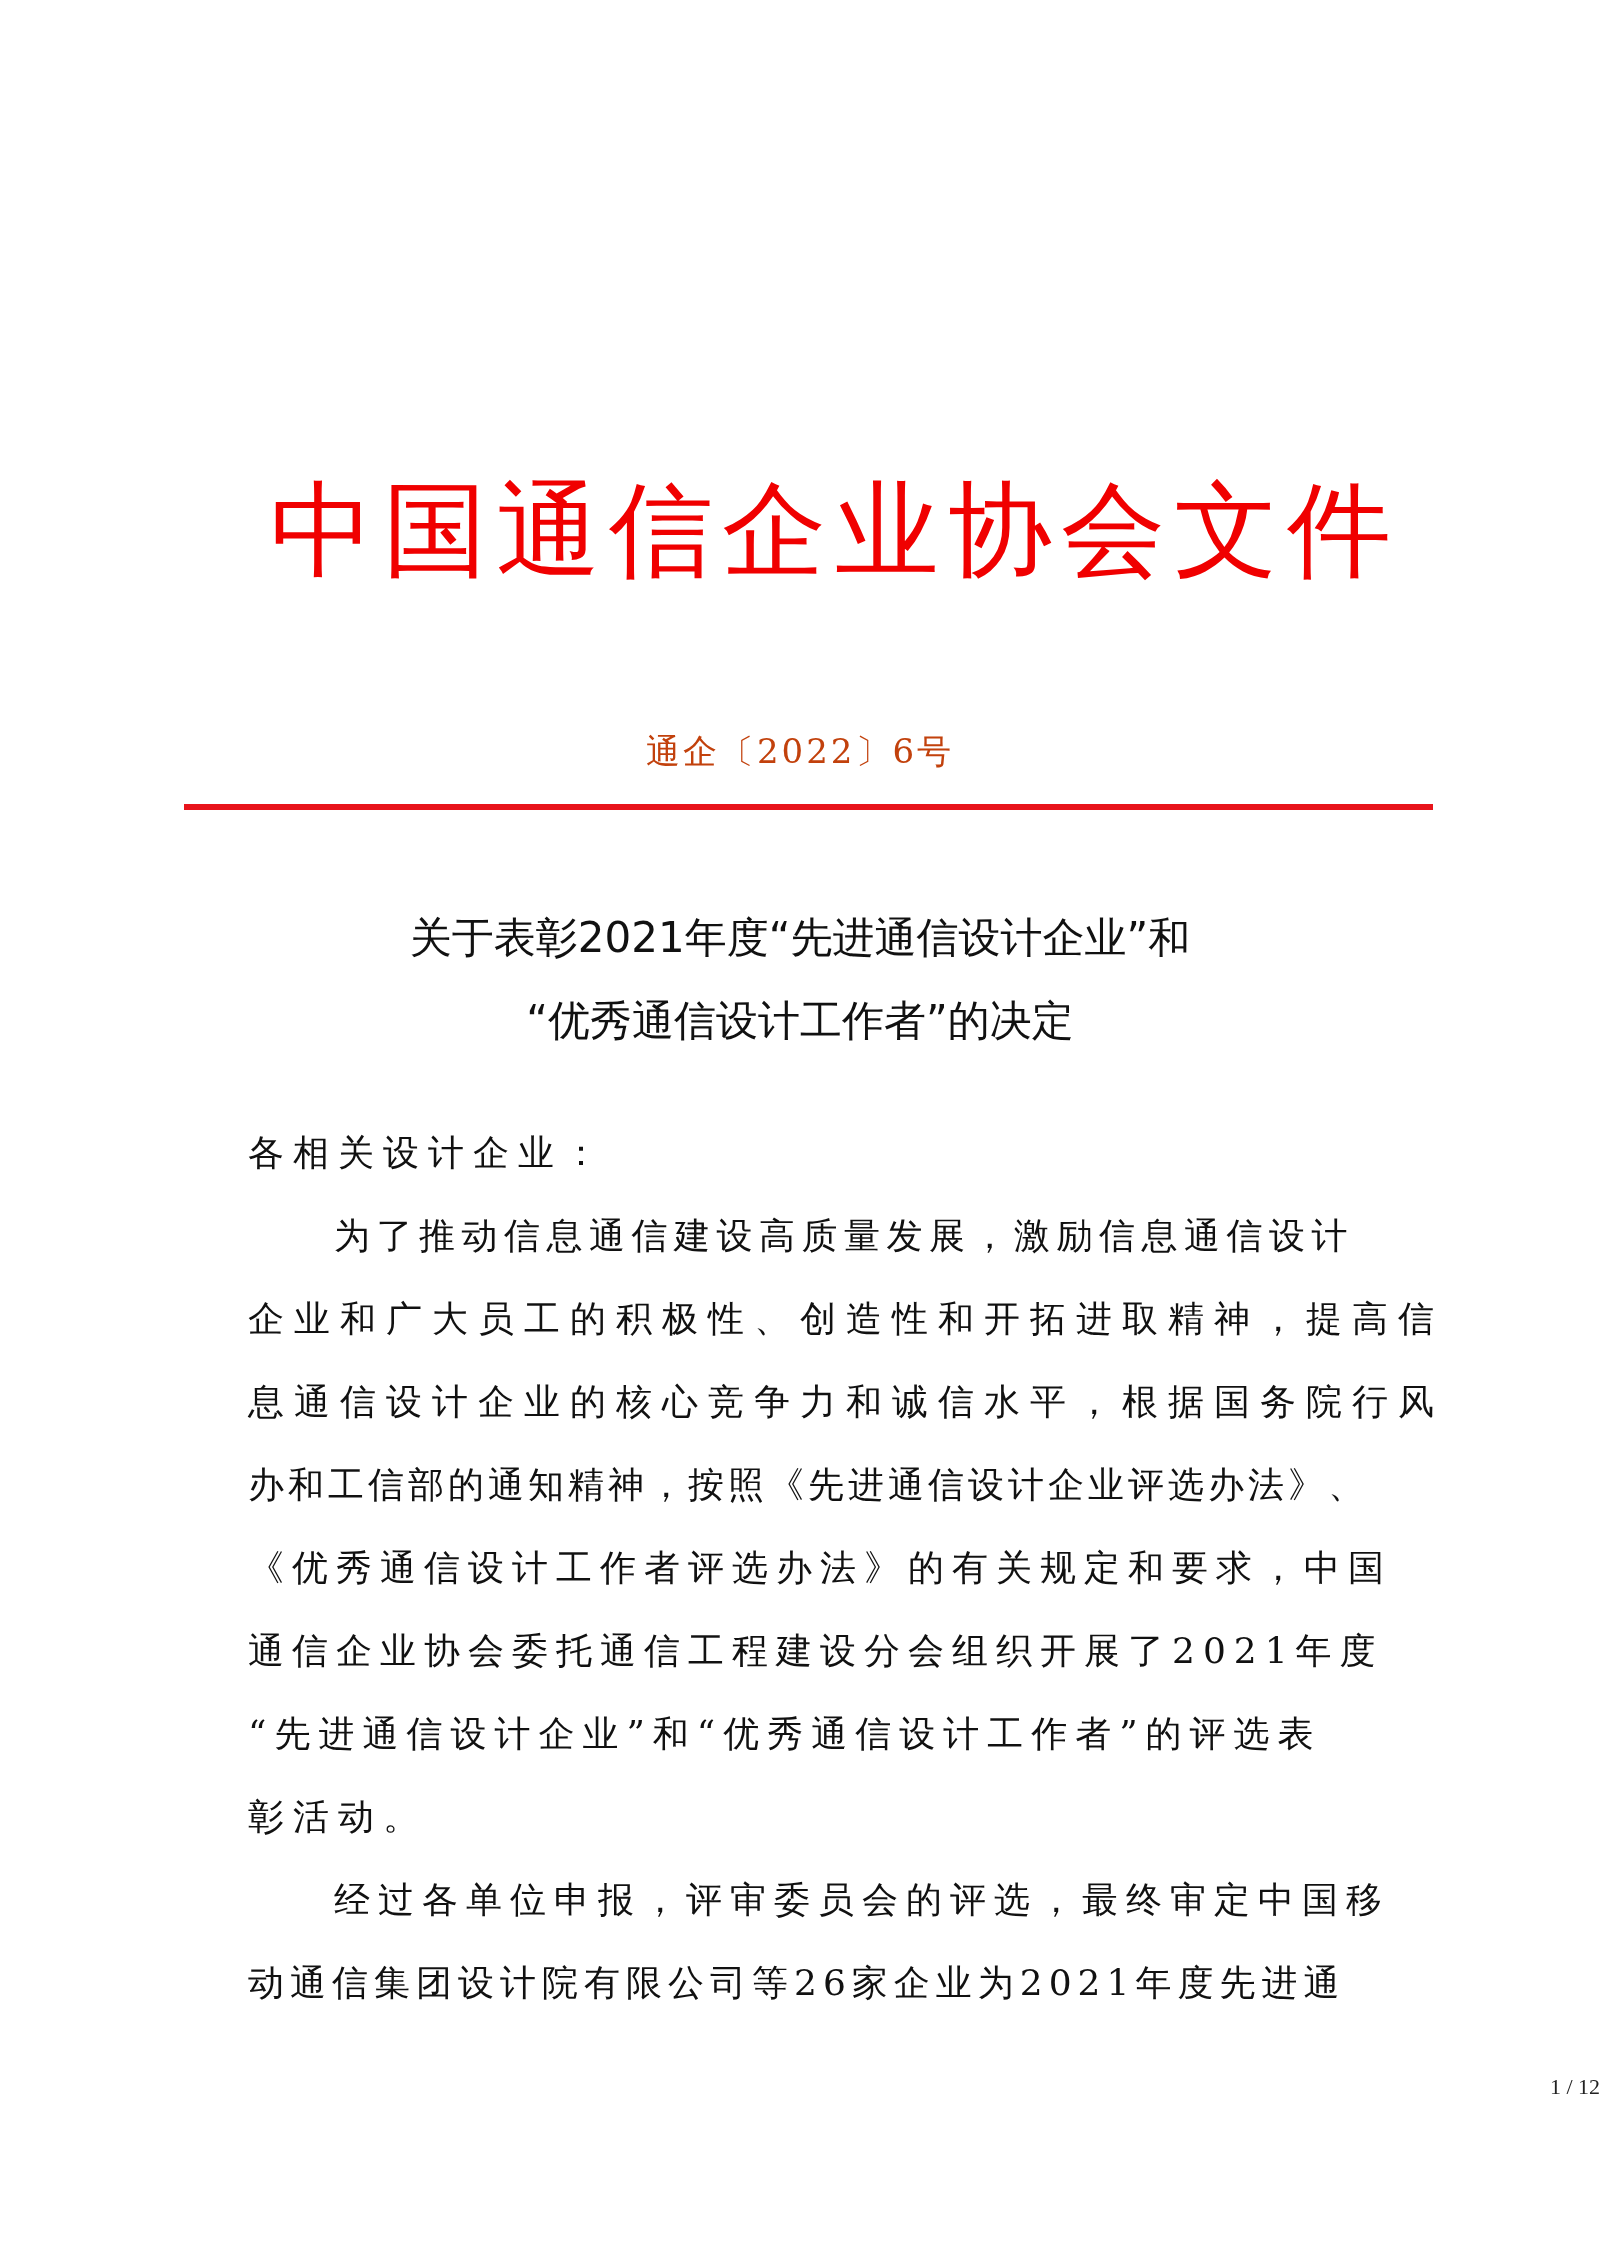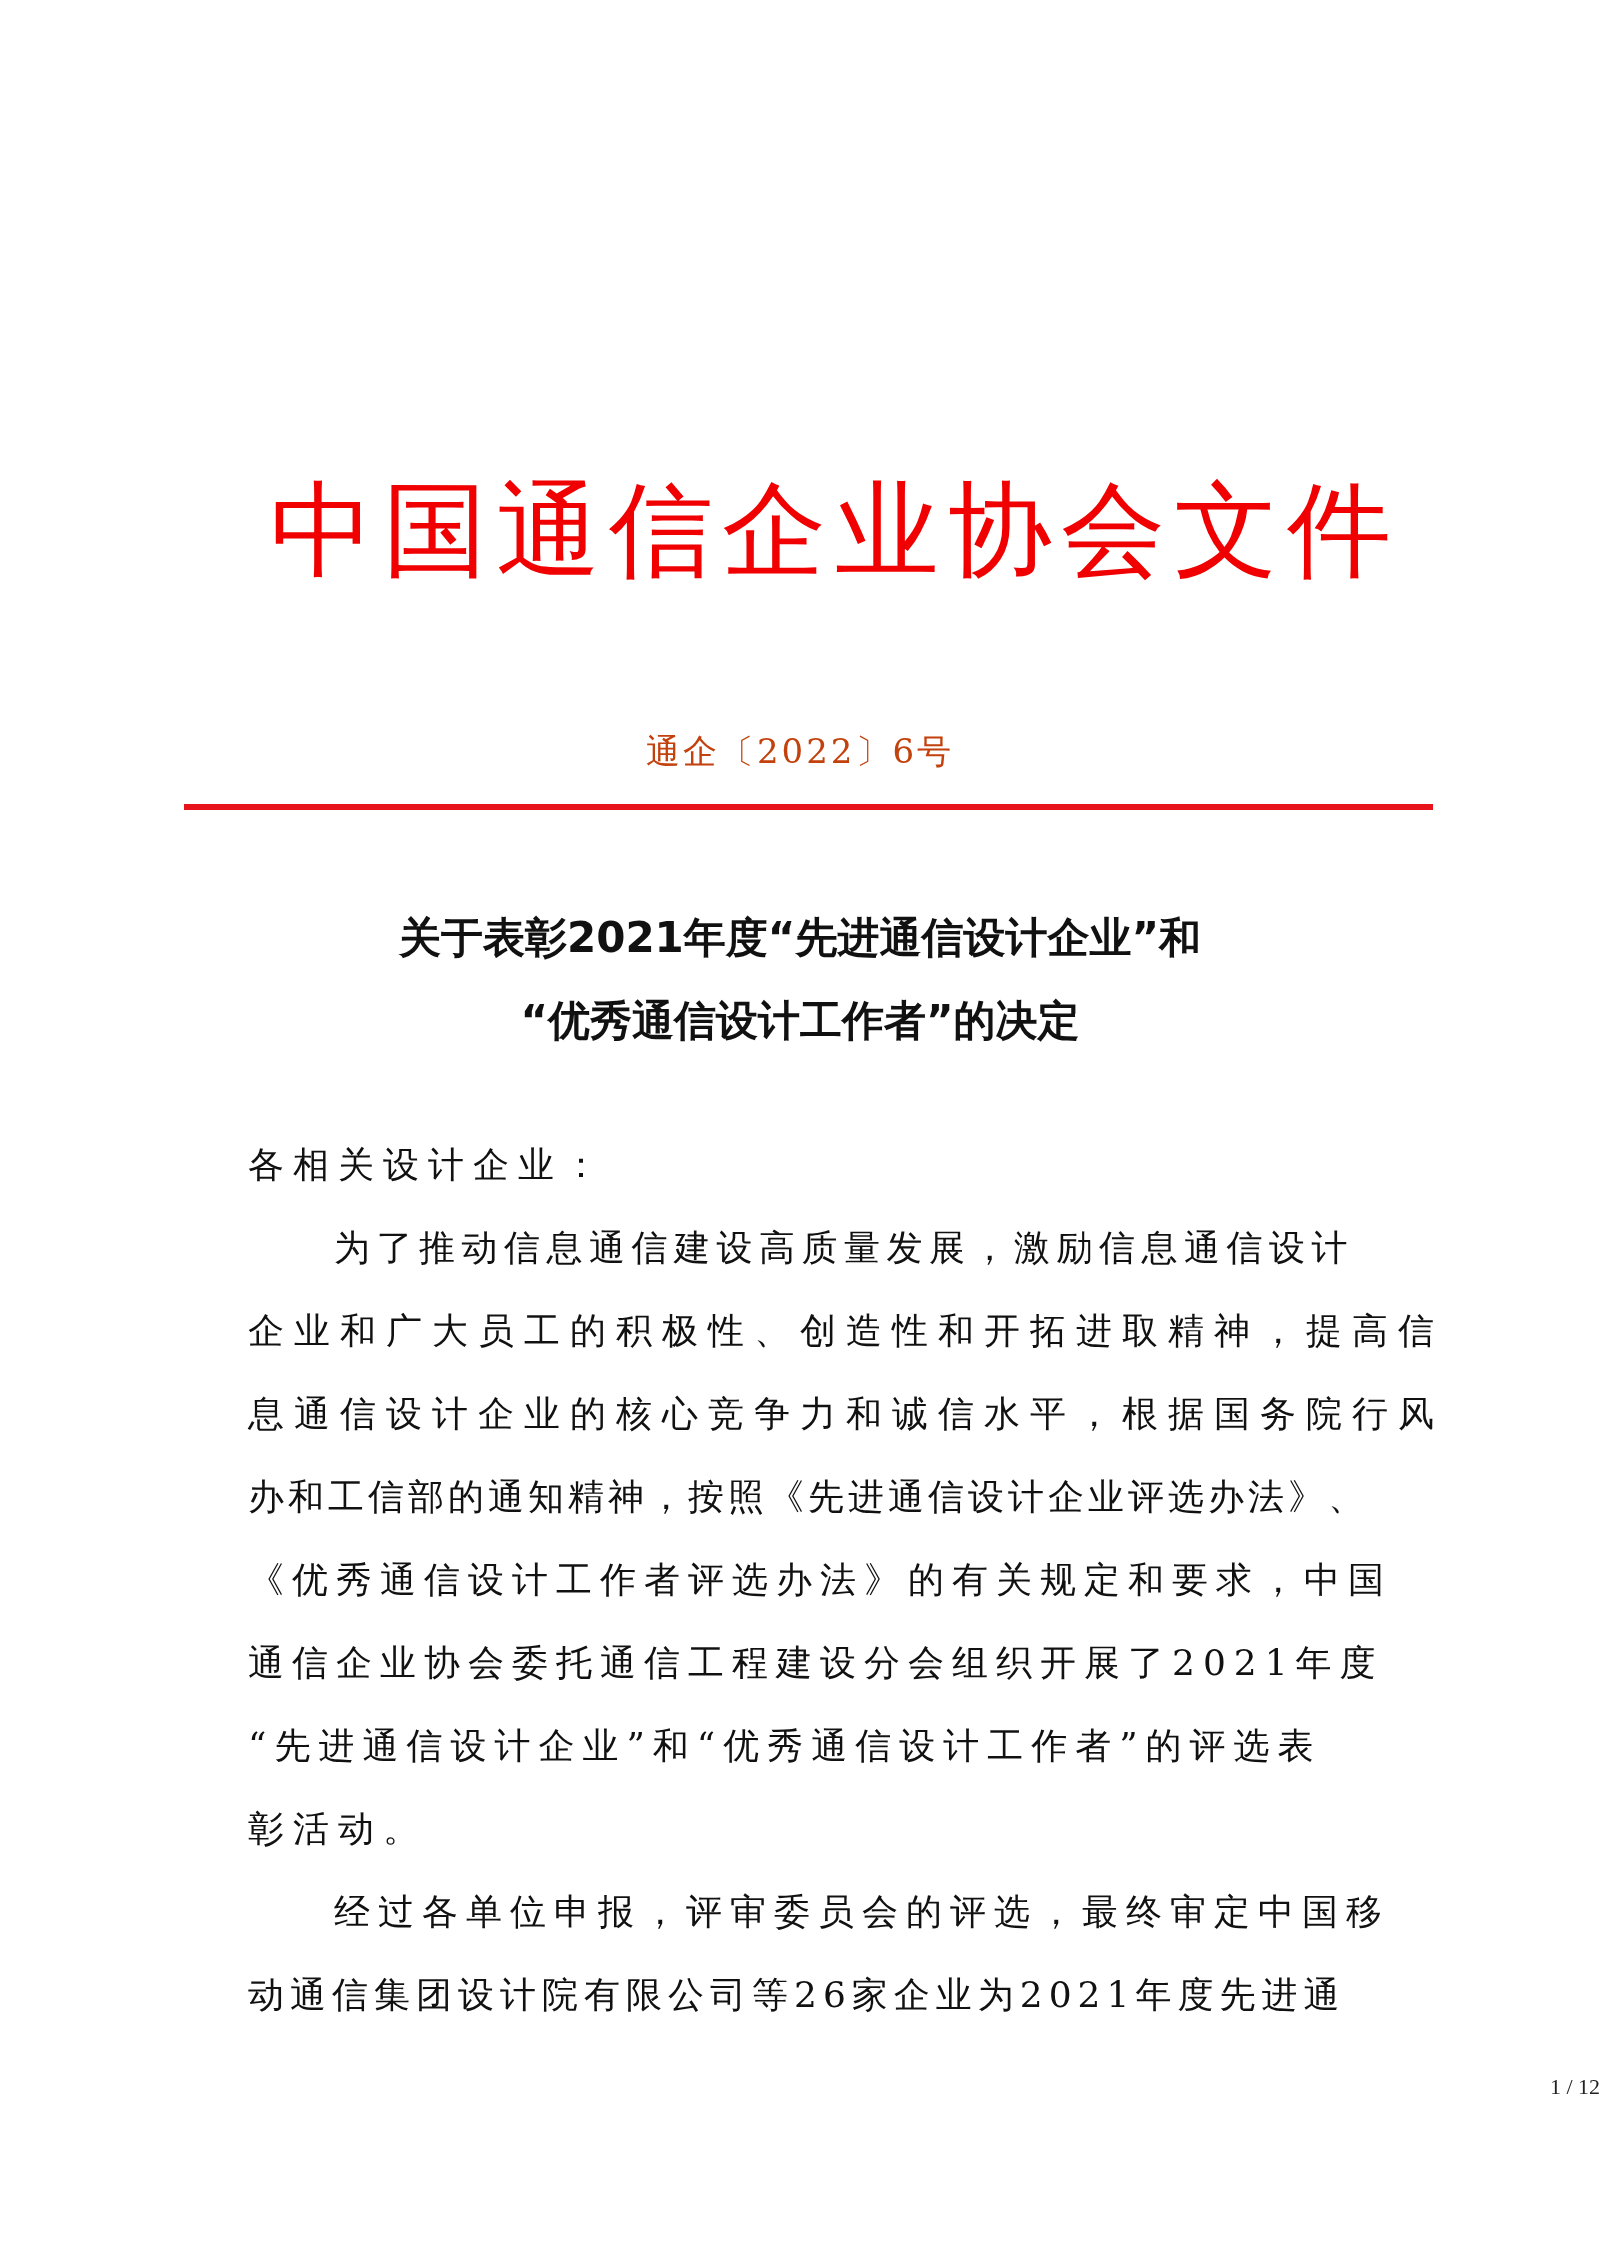--- a/index.html
+++ b/index.html
@@ -5,25 +5,25 @@
   html,body{margin:0;padding:0;background:#ffffff;}
   body{width:1600px;height:2264px;position:relative;overflow:hidden;}
   .page{position:absolute;left:0;top:0;width:1600px;height:2264px;background:#fff;}
   .red-title{position:absolute;left:200px;width:1200px;top:470px;text-align:right;
     font-family:"DejaVu Serif","Liberation Serif",serif;color:#f00000;font-size:104px;
     letter-spacing:9px;line-height:120px;white-space:nowrap;}
   .doc-number{position:absolute;left:0;width:1600px;top:728px;text-align:center;
     font-family:"DejaVu Serif","Liberation Serif",serif;color:#c2410c;font-size:34px;line-height:46px;letter-spacing:3px;}
   .red-rule{position:absolute;left:184px;width:1249px;top:804px;height:6px;background:#e8141b;}
   .heading{position:absolute;left:0;width:1600px;text-align:center;
-    font-family:"DejaVu Sans","Liberation Sans",sans-serif;font-weight:bold;color:#111;font-size:42px;line-height:56px;white-space:nowrap;}
+    font-family:"DejaVu Sans","Liberation Sans",sans-serif;font-weight:normal;color:#111;font-size:42px;line-height:56px;white-space:nowrap;}
   .h1{top:910px;}
   .h2{top:993px;text-align:center;}
   .body-line{position:absolute;left:248px;font-family:"DejaVu Serif","Liberation Serif",serif;
-    color:#111;font-size:36px;line-height:50px;white-space:nowrap;letter-spacing:9px;margin-top:12px;}
+    color:#111;font-size:36px;line-height:50px;white-space:nowrap;letter-spacing:9px;}
   .indent{left:334px;}
   .page-num{position:absolute;left:0;width:1600px;top:2074px;text-align:right;
     font-family:"Liberation Serif","DejaVu Serif",serif;color:#222;font-size:22px;line-height:26px;}
 </style>
 </head>
 <body>
 
 <div class="page">
   <div class="red-title">中国通信企业协会文件</div>
   <div class="doc-number">通企〔2022〕6号</div>

